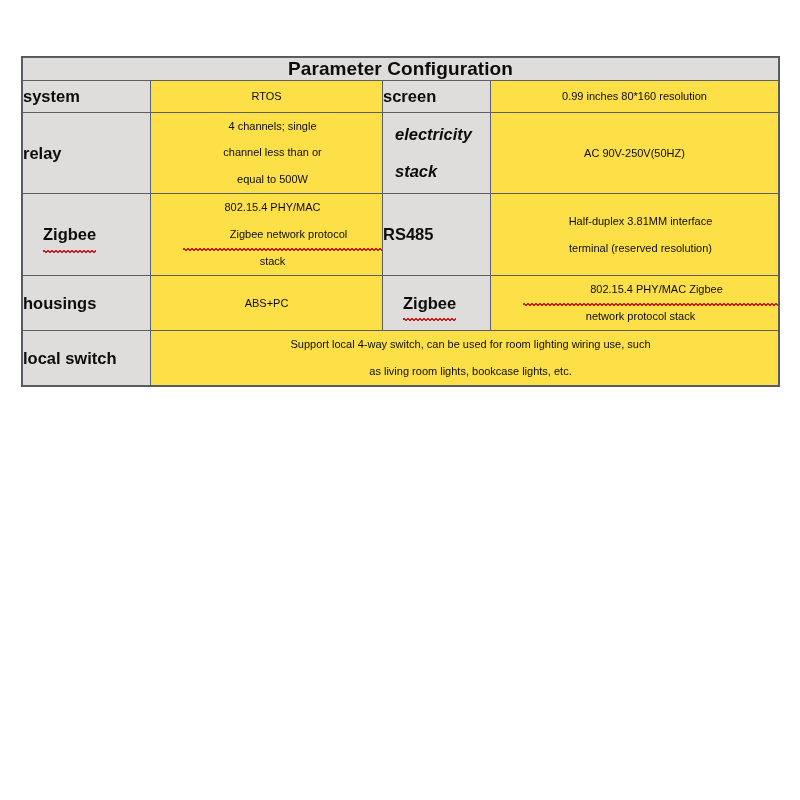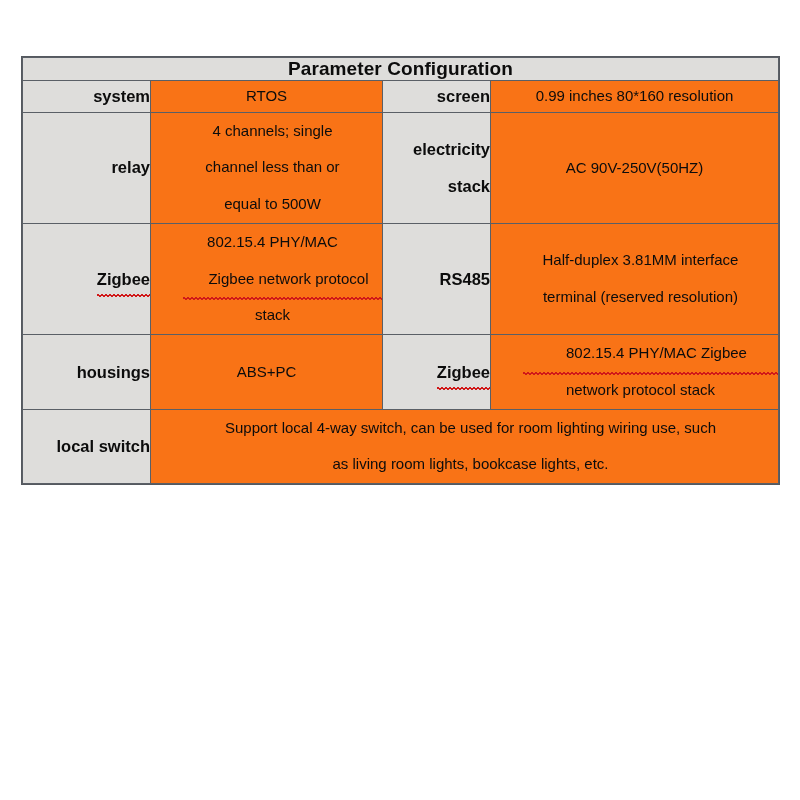--- a/index.html
+++ b/index.html
@@ -38,30 +38,30 @@
     border: 1px solid #5a5f66;
     padding: 0;
     vertical-align: middle;
     color: #0c0c0c;
   }
 
   
   .label-cell {
     background: #dedddb;
     font-weight: bold;
-    text-align: right;
+    text-align: left;
     font-size: 16.5px;
     padding: 6px 4px;
     line-height: 1.85;
   }
 
   .value-cell {
-    background: #f97316;
+    background: #fde047;
     text-align: center;
-    font-size: 15px;
+    font-size: 11px;
     padding: 6px 10px;
     line-height: 1.85;
   }
 
   .value-cell.left {
     text-align: center;
     padding-left: 14px;
   }
 
   .section-header {
@@ -74,20 +74,21 @@
   }
 
   
   .lines span {
     display: block;
     line-height: 2.45;
     padding-left: 12px;
   }
   .lines.tight span {
     line-height: 2.25;
+    font-style: italic;
   }
 
   
   .misspell {
     position: relative;
     display: inline-block;
     margin-left: 20px;
   }
   .misspell::after {
     content: "";

